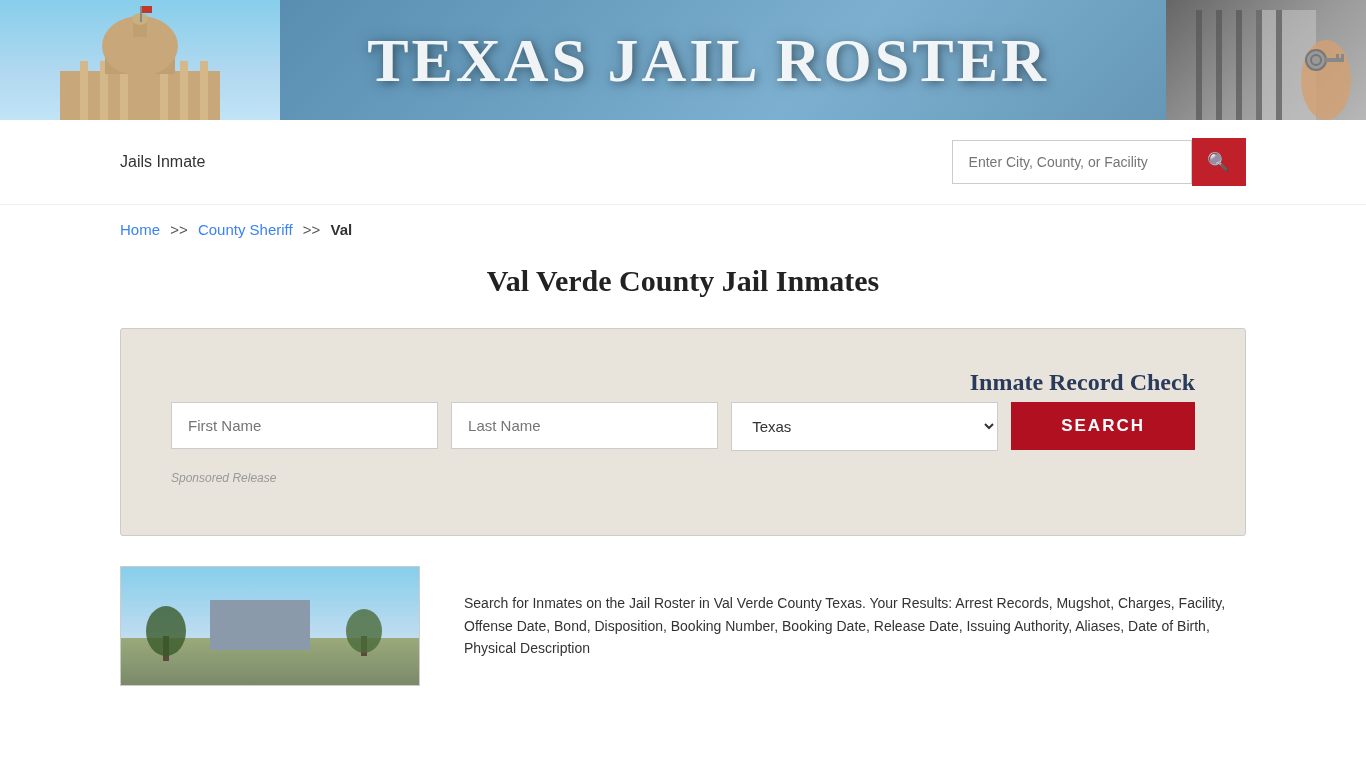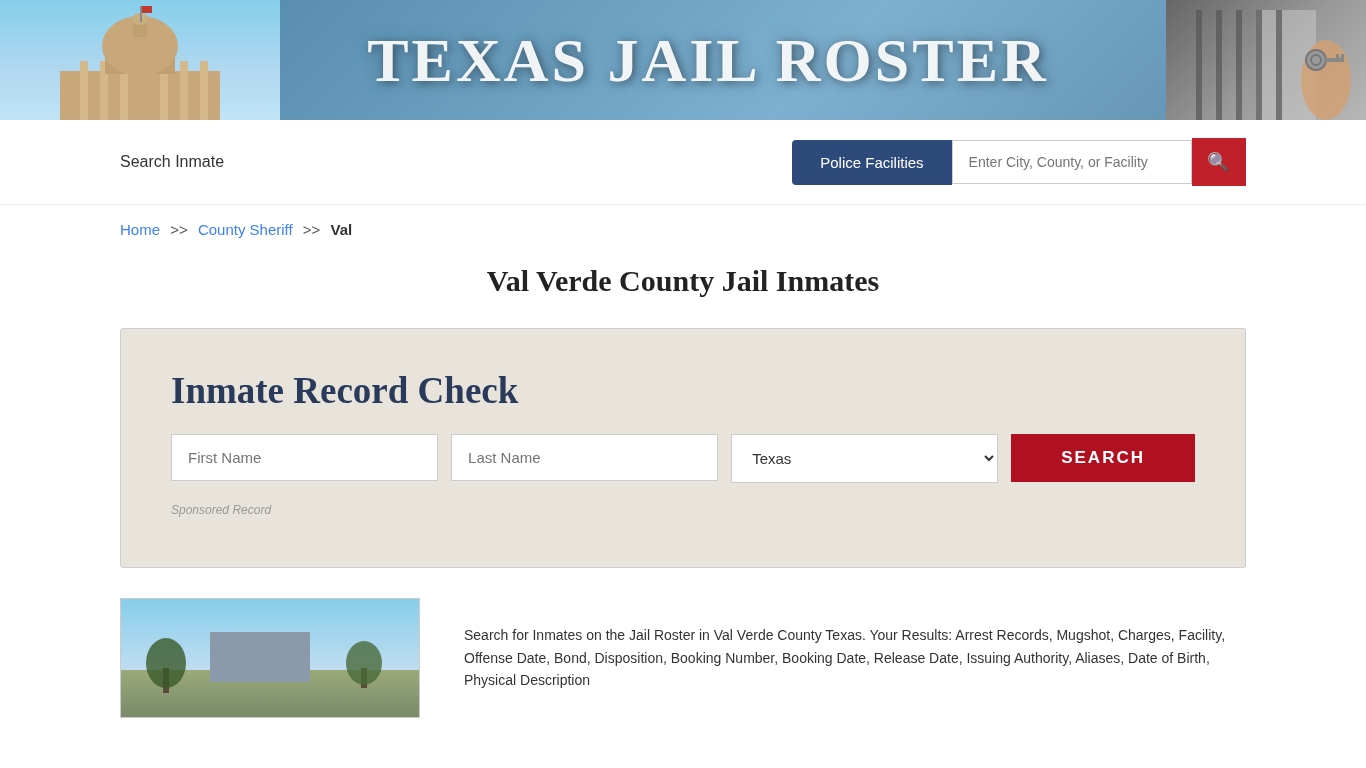--- a/index.html
+++ b/index.html
@@ -165,26 +165,26 @@
 
     
     .search-box-container {
       margin: 10px 120px 20px;
       background: #e8e4dc;
       border: 1px solid #ccc;
       border-radius: 3px;
       padding: 40px 50px 50px;
     }
     .record-check-title {
-      text-align: left;
+      text-align: right;
       font-family: Georgia, serif;
-      font-size: 37px;
+      font-size: 24px;
       font-weight: bold;
       color: #2a3a5a;
-      margin-bottom: 22px;
+      margin-bottom: 6px;
     }
     .record-check-subtitle {
       text-align: center;
       font-family: Arial, sans-serif;
       font-size: 15px;
       color: #555;
       margin-bottom: 30px;
     }
     .search-row {
       display: flex;
@@ -330,23 +330,22 @@
       <circle cx="140" cy="50" r="10" fill="#999" stroke="#777" stroke-width="2"></circle>
       <circle cx="140" cy="50" r="5" fill="transparent" stroke="#777" stroke-width="2"></circle>
       <rect x="148" y="48" width="20" height="4" fill="#888"></rect>
       <rect x="160" y="44" width="3" height="5" fill="#888"></rect>
       <rect x="165" y="44" width="3" height="5" fill="#888"></rect>
     </svg>
   </div>
 </div>
 
 <div class="navbar">
-  <span class="nav-search-label">Search Inmate</span>
+  <span class="nav-search-label">Jails Inmate</span>
   <div class="nav-buttons">
-    <button class="nav-btn-police">Police Facilities</button>
     <input class="nav-search-input" type="text" placeholder="Enter City, County, or Facility" style="">
     <button class="nav-search-btn">
       <span class="search-icon-white">🔍</span>
     </button>
   </div>
 </div>
 
 <div class="breadcrumb">
   <a href="#">Home</a>
   <span class="separator">&gt;&gt;</span>
@@ -411,21 +410,21 @@
       <option>Utah</option>
       <option>Vermont</option>
       <option>Virginia</option>
       <option>Washington</option>
       <option>West Virginia</option>
       <option>Wisconsin</option>
       <option>Wyoming</option>
     </select>
     <button class="search-submit-btn">SEARCH</button>
   </div>
-  <div class="sponsored-label">Sponsored Record</div>
+  <div class="sponsored-label">Sponsored Release</div>
 </div>
 
 <div class="bottom-section">
   <div class="bottom-image">
     <div class="bottom-image-sky"></div>
     <div class="bottom-image-ground"></div>
     <div class="bottom-image-building"></div>
 
     <svg style="position:absolute;bottom:20%;left:5%;" width="60" height="60" viewBox="0 0 60 60">
       <rect x="27" y="35" width="6" height="25" fill="#5a4a3a"></rect>

